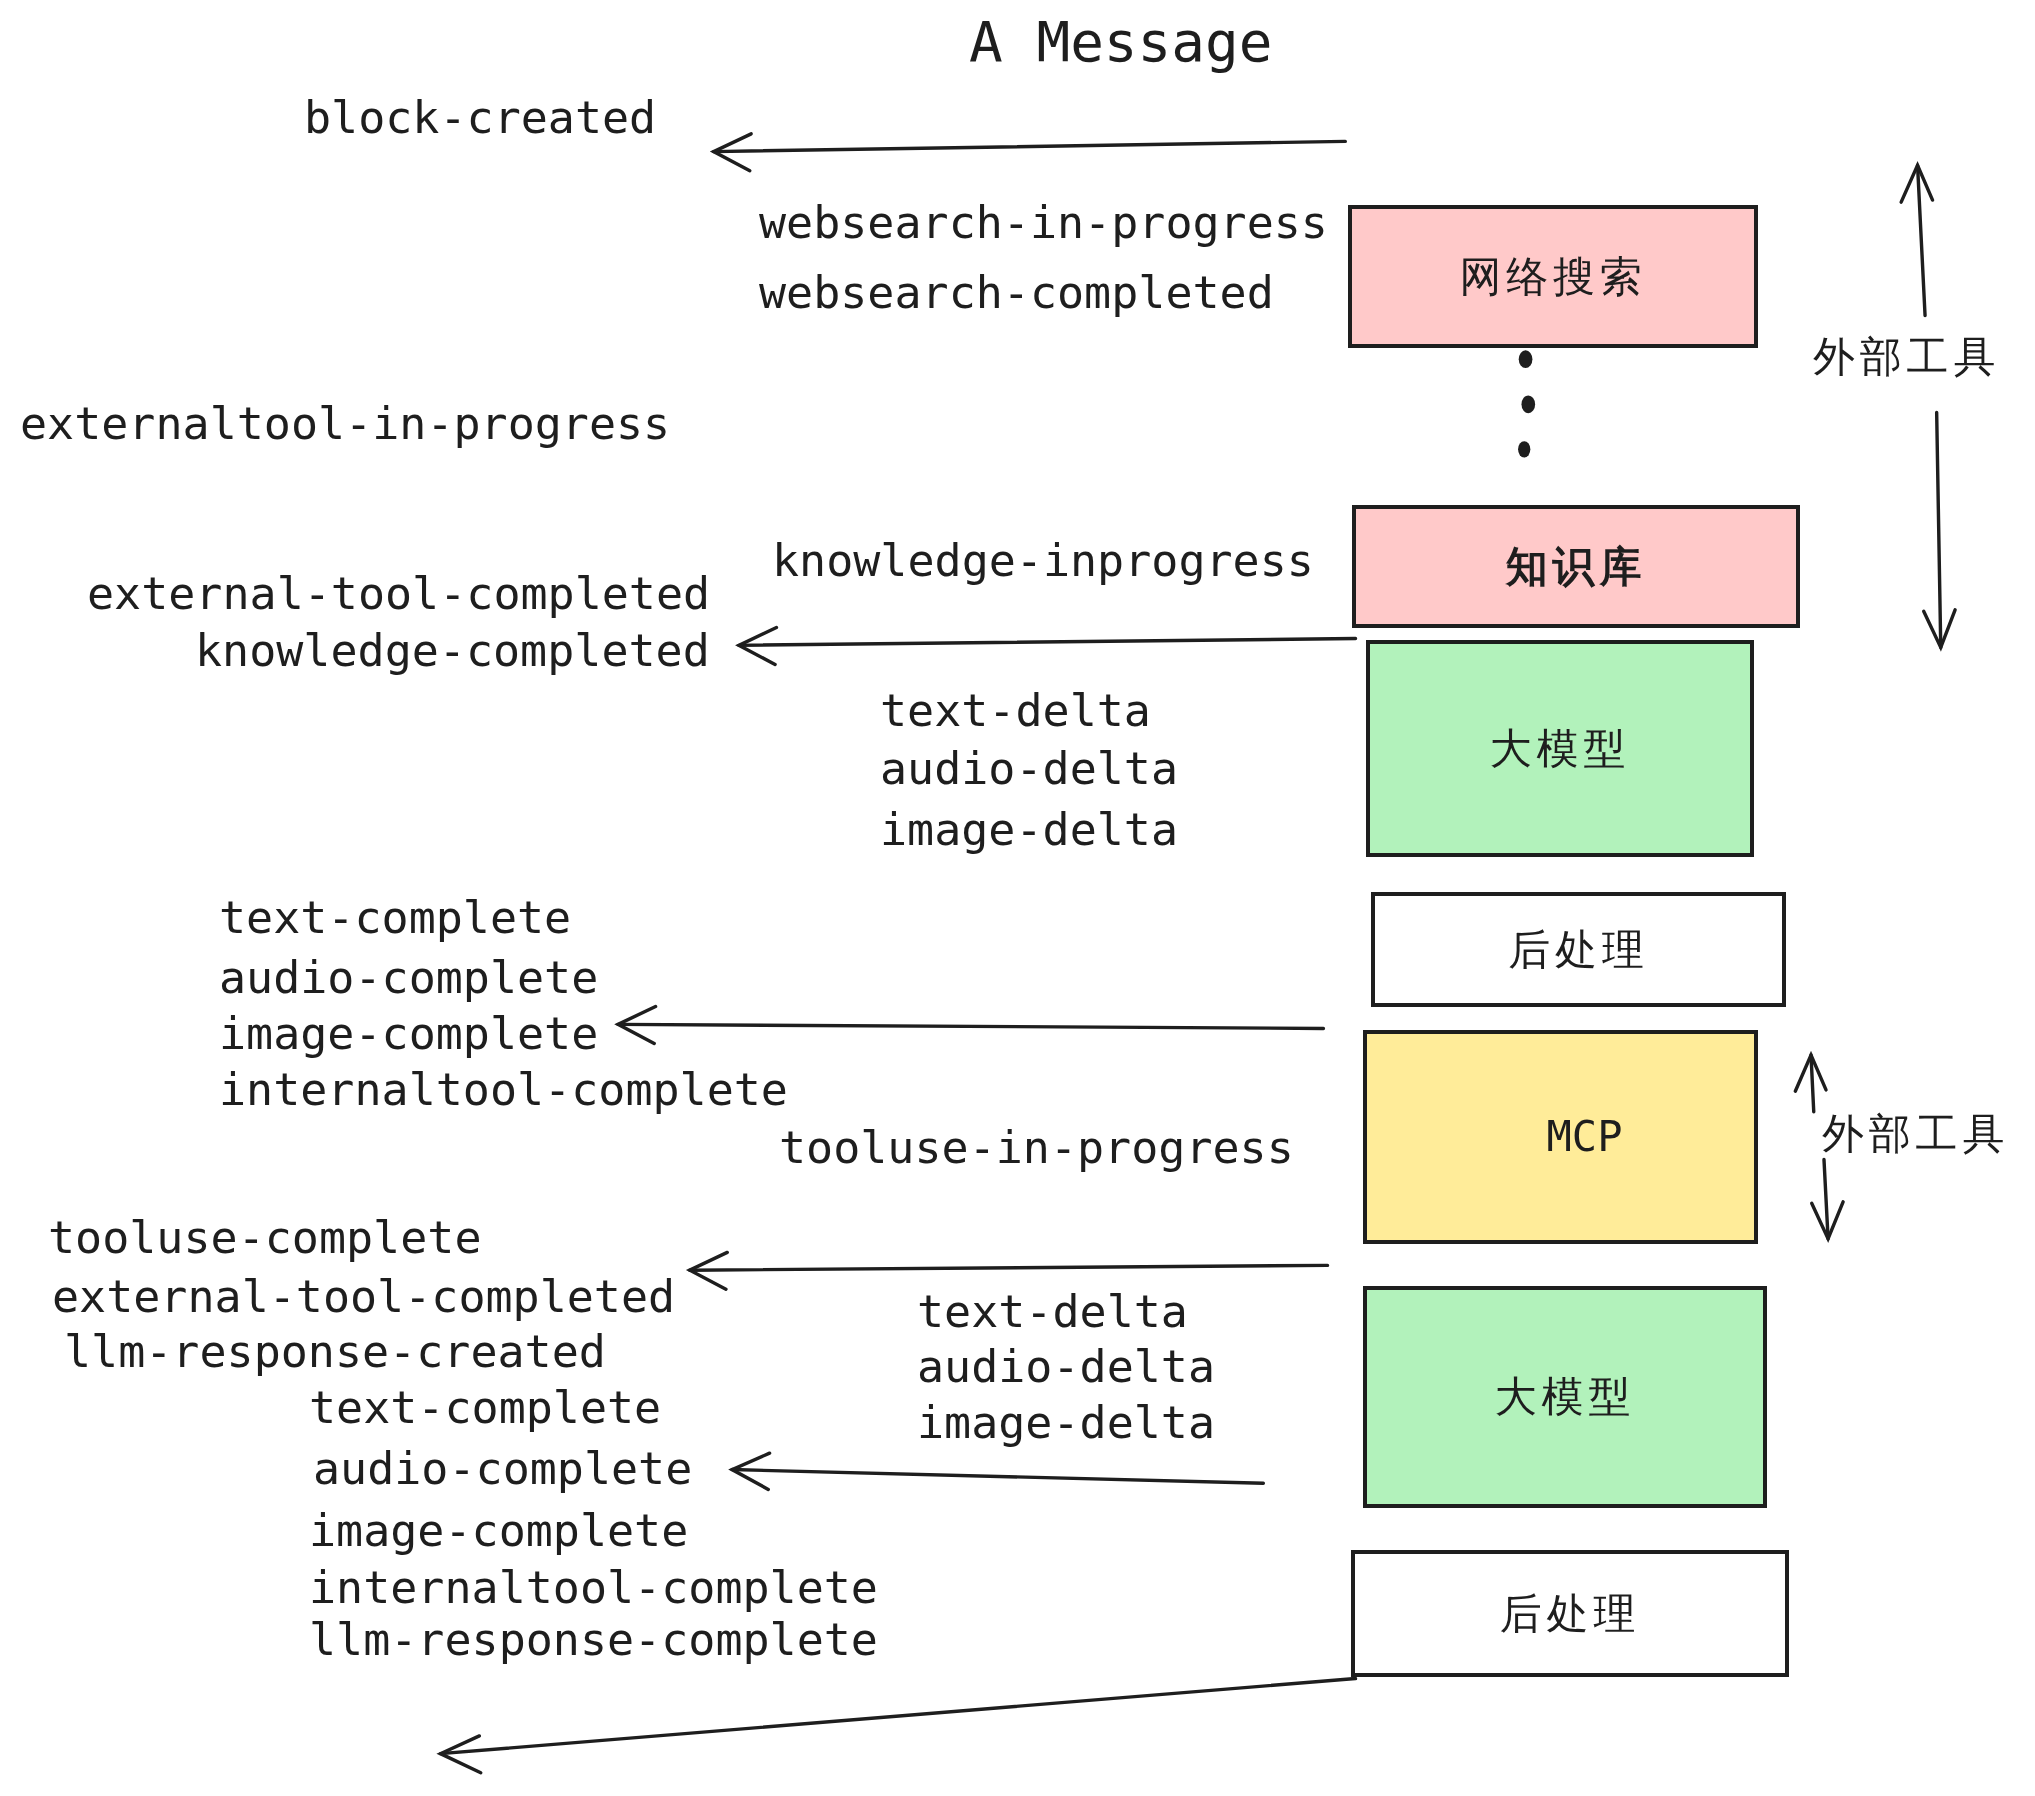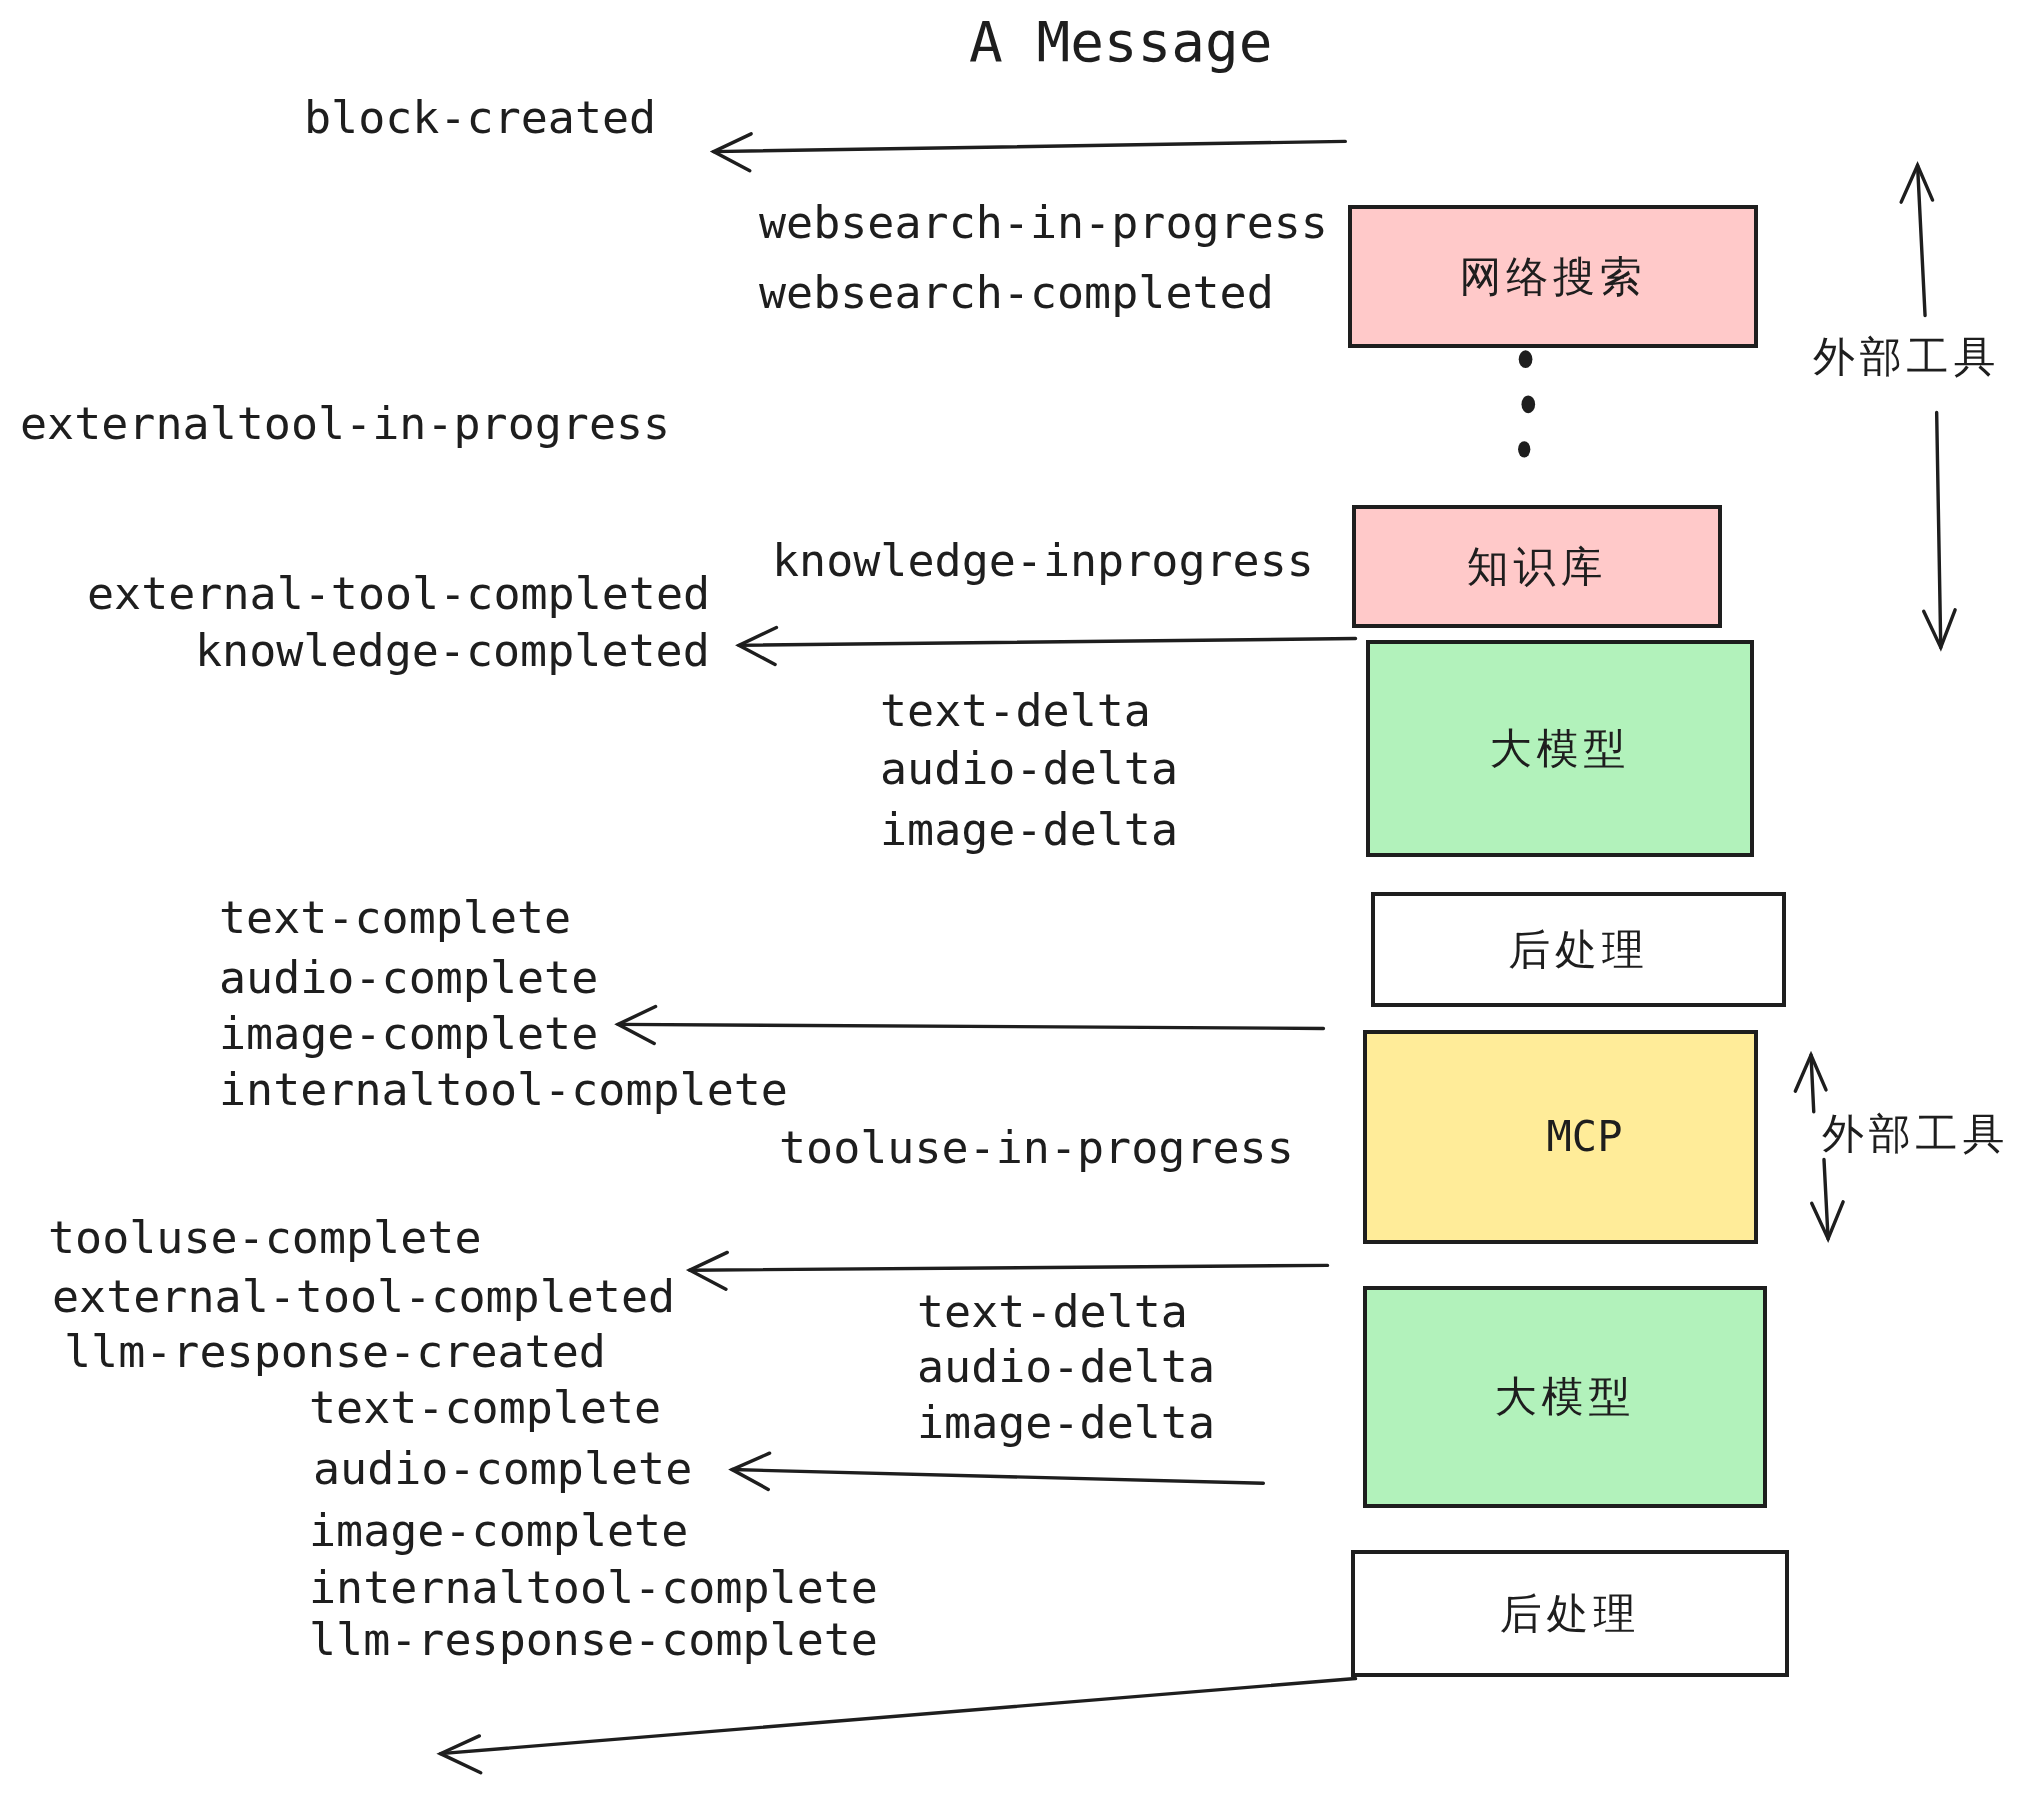--- a/index.html
+++ b/index.html
@@ -75,21 +75,21 @@
       <ellipse cx="2232" cy="658" rx="9" ry="12"></ellipse>
     </g>
   </svg>
 
   <div class="title mono" style="left:969px;top:42px">A Message</div>
 
   <div class="box" style="left: 1348px; top: 172px; width: 410px; height: 143px; background: rgb(255, 201, 201); margin-top: 33px;">
     <span class="lbl zh">网络搜索</span>
   </div>
 
-  <div class="box" style="left: 1352px; top: 505px; width: 370px; height: 123px; background: rgb(255, 201, 201);">
+  <div class="box" style="left: 1352px; top: 505px; width: 448px; height: 123px; background: rgb(255, 201, 201); font-weight: bold;">
     <span class="lbl zh">知识库</span>
   </div>
 
   <div class="box" style="left: 1366px; top: 640px; width: 388px; height: 217px; background: rgb(178, 242, 187);">
     <span class="lbl zh">大模型</span>
   </div>
 
   <div class="box" style="left: 1371px; top: 892px; width: 415px; height: 115px; background: rgb(255, 255, 255);">
     <span class="lbl zh">后处理</span>
   </div>

